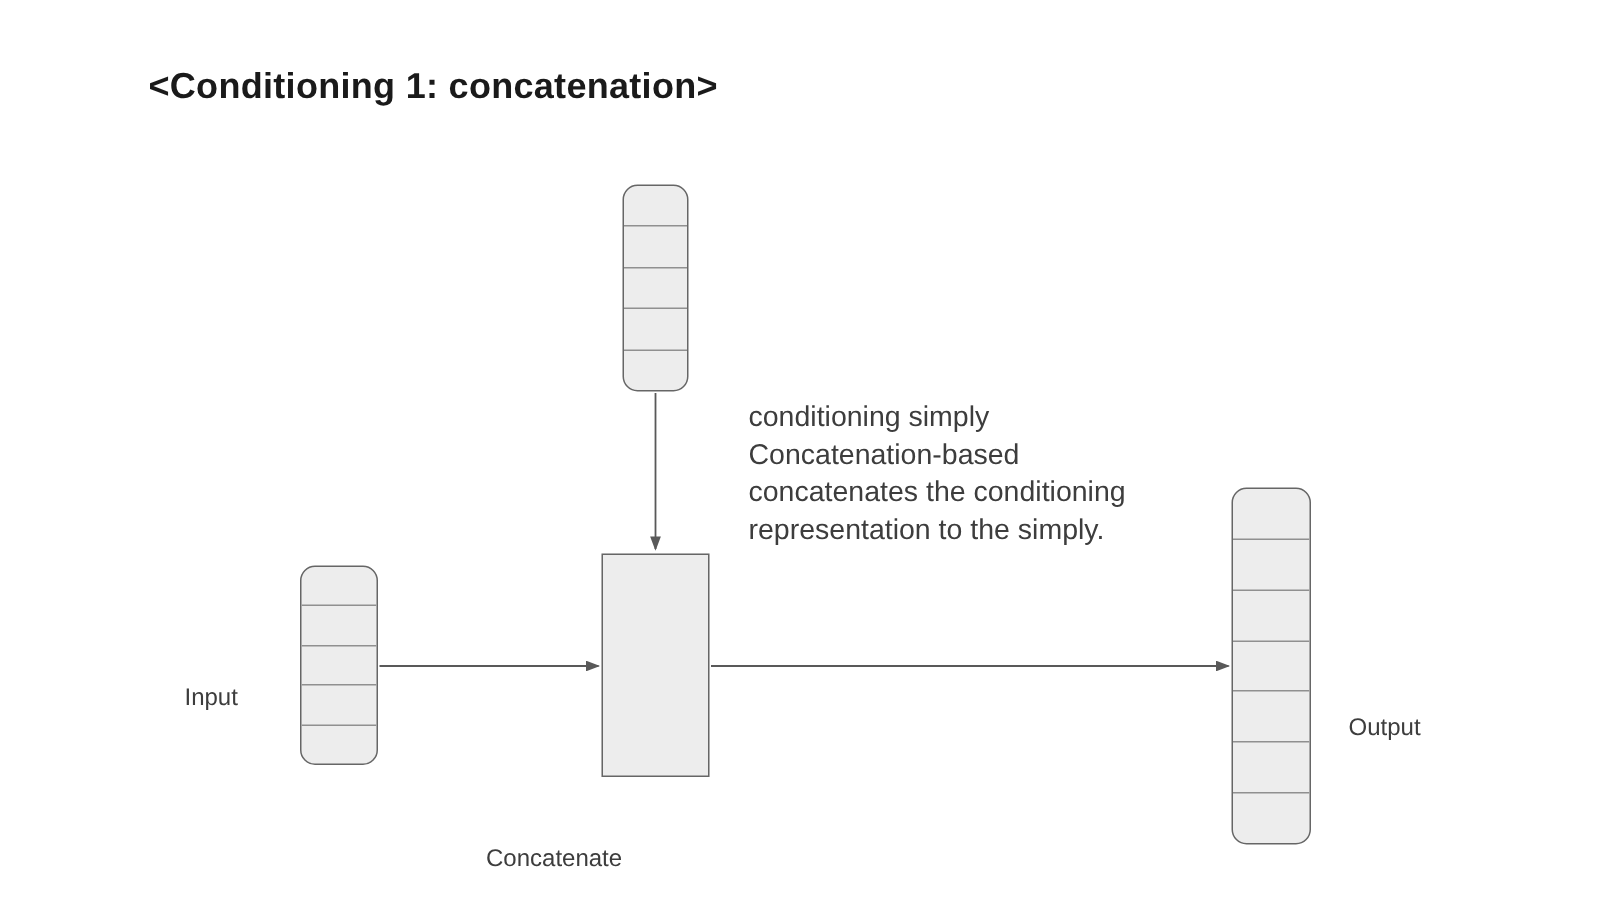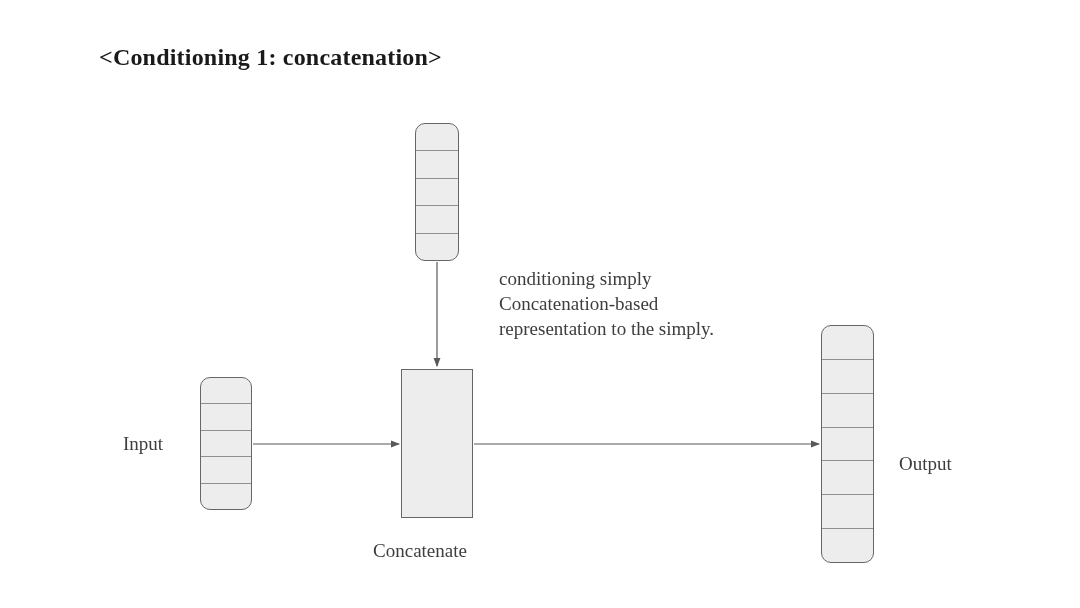--- a/index.html
+++ b/index.html
@@ -11,21 +11,21 @@
     --cell-divider: #909090;
     --arrow: #595959;
   }
   * { margin: 0; padding: 0; box-sizing: border-box; }
   html, body { background: var(--background); }
   .canvas {
     position: relative;
     width: 1045px;
     height: 608px;
     background: var(--background);
-    font-family: Liberation Serif, serif;
+    font-family: Liberation Sans, sans-serif;
     color: var(--body-text);
     overflow: hidden;
   }
   .title {
     position: absolute;
     left: 99px;
     top: 44px;
     font-size: 24px;
     font-weight: bold;
     color: var(--title-text);
@@ -47,27 +47,28 @@
   .vector-input        { left: 200px; top: 377px; width: 52px; height: 133px; }
   .vector-output       { left: 821px; top: 325px; width: 53px; height: 238px; }
   .concat-box {
     position: absolute;
     left: 401px; top: 369px; width: 72px; height: 149px;
     background: var(--shape-fill);
     border: 1px solid var(--shape-border);
   }
   .text-label {
     position: absolute;
-    font-size: 19px;
+    font-size: 16px;
     line-height: 23px;
     white-space: nowrap;
+    margin-top: 22px;
   }
   .label-input  { left: 123px; top: 432px; }
   .label-output { left: 899px; top: 452px; }
-  .label-concatenate { left: 340px; top: 539px; width: 160px; text-align: center; }
+  .label-concatenate { left: 324px; top: 539px; width: 160px; }
   .multiline {
     position: absolute;
     font-size: 19px;
   }
   .conditioning-label { left: 265px; top: 158px; line-height: 26px; }
   .annotation { left: 499px; top: 266px; line-height: 25px; }
   .arrow-layer {
     position: absolute;
     left: 0; top: 0;
     width: 1080px; height: 608px;
@@ -80,20 +81,21 @@
 <body>
 
 <div class="canvas">
 
   <div class="title">&lt;Conditioning 1: concatenation&gt;</div>
 
 
   <div class="multiline annotation">
     <div>conditioning simply</div>
     <div>Concatenation-based</div>
+    <div>concatenates the conditioning</div>
     <div>representation to the simply.</div>
   </div>
 
   <div class="vector vector-conditioning">
       <div class="cell"></div>
       <div class="cell"></div>
       <div class="cell"></div>
       <div class="cell"></div>
       <div class="cell"></div>
     </div>

